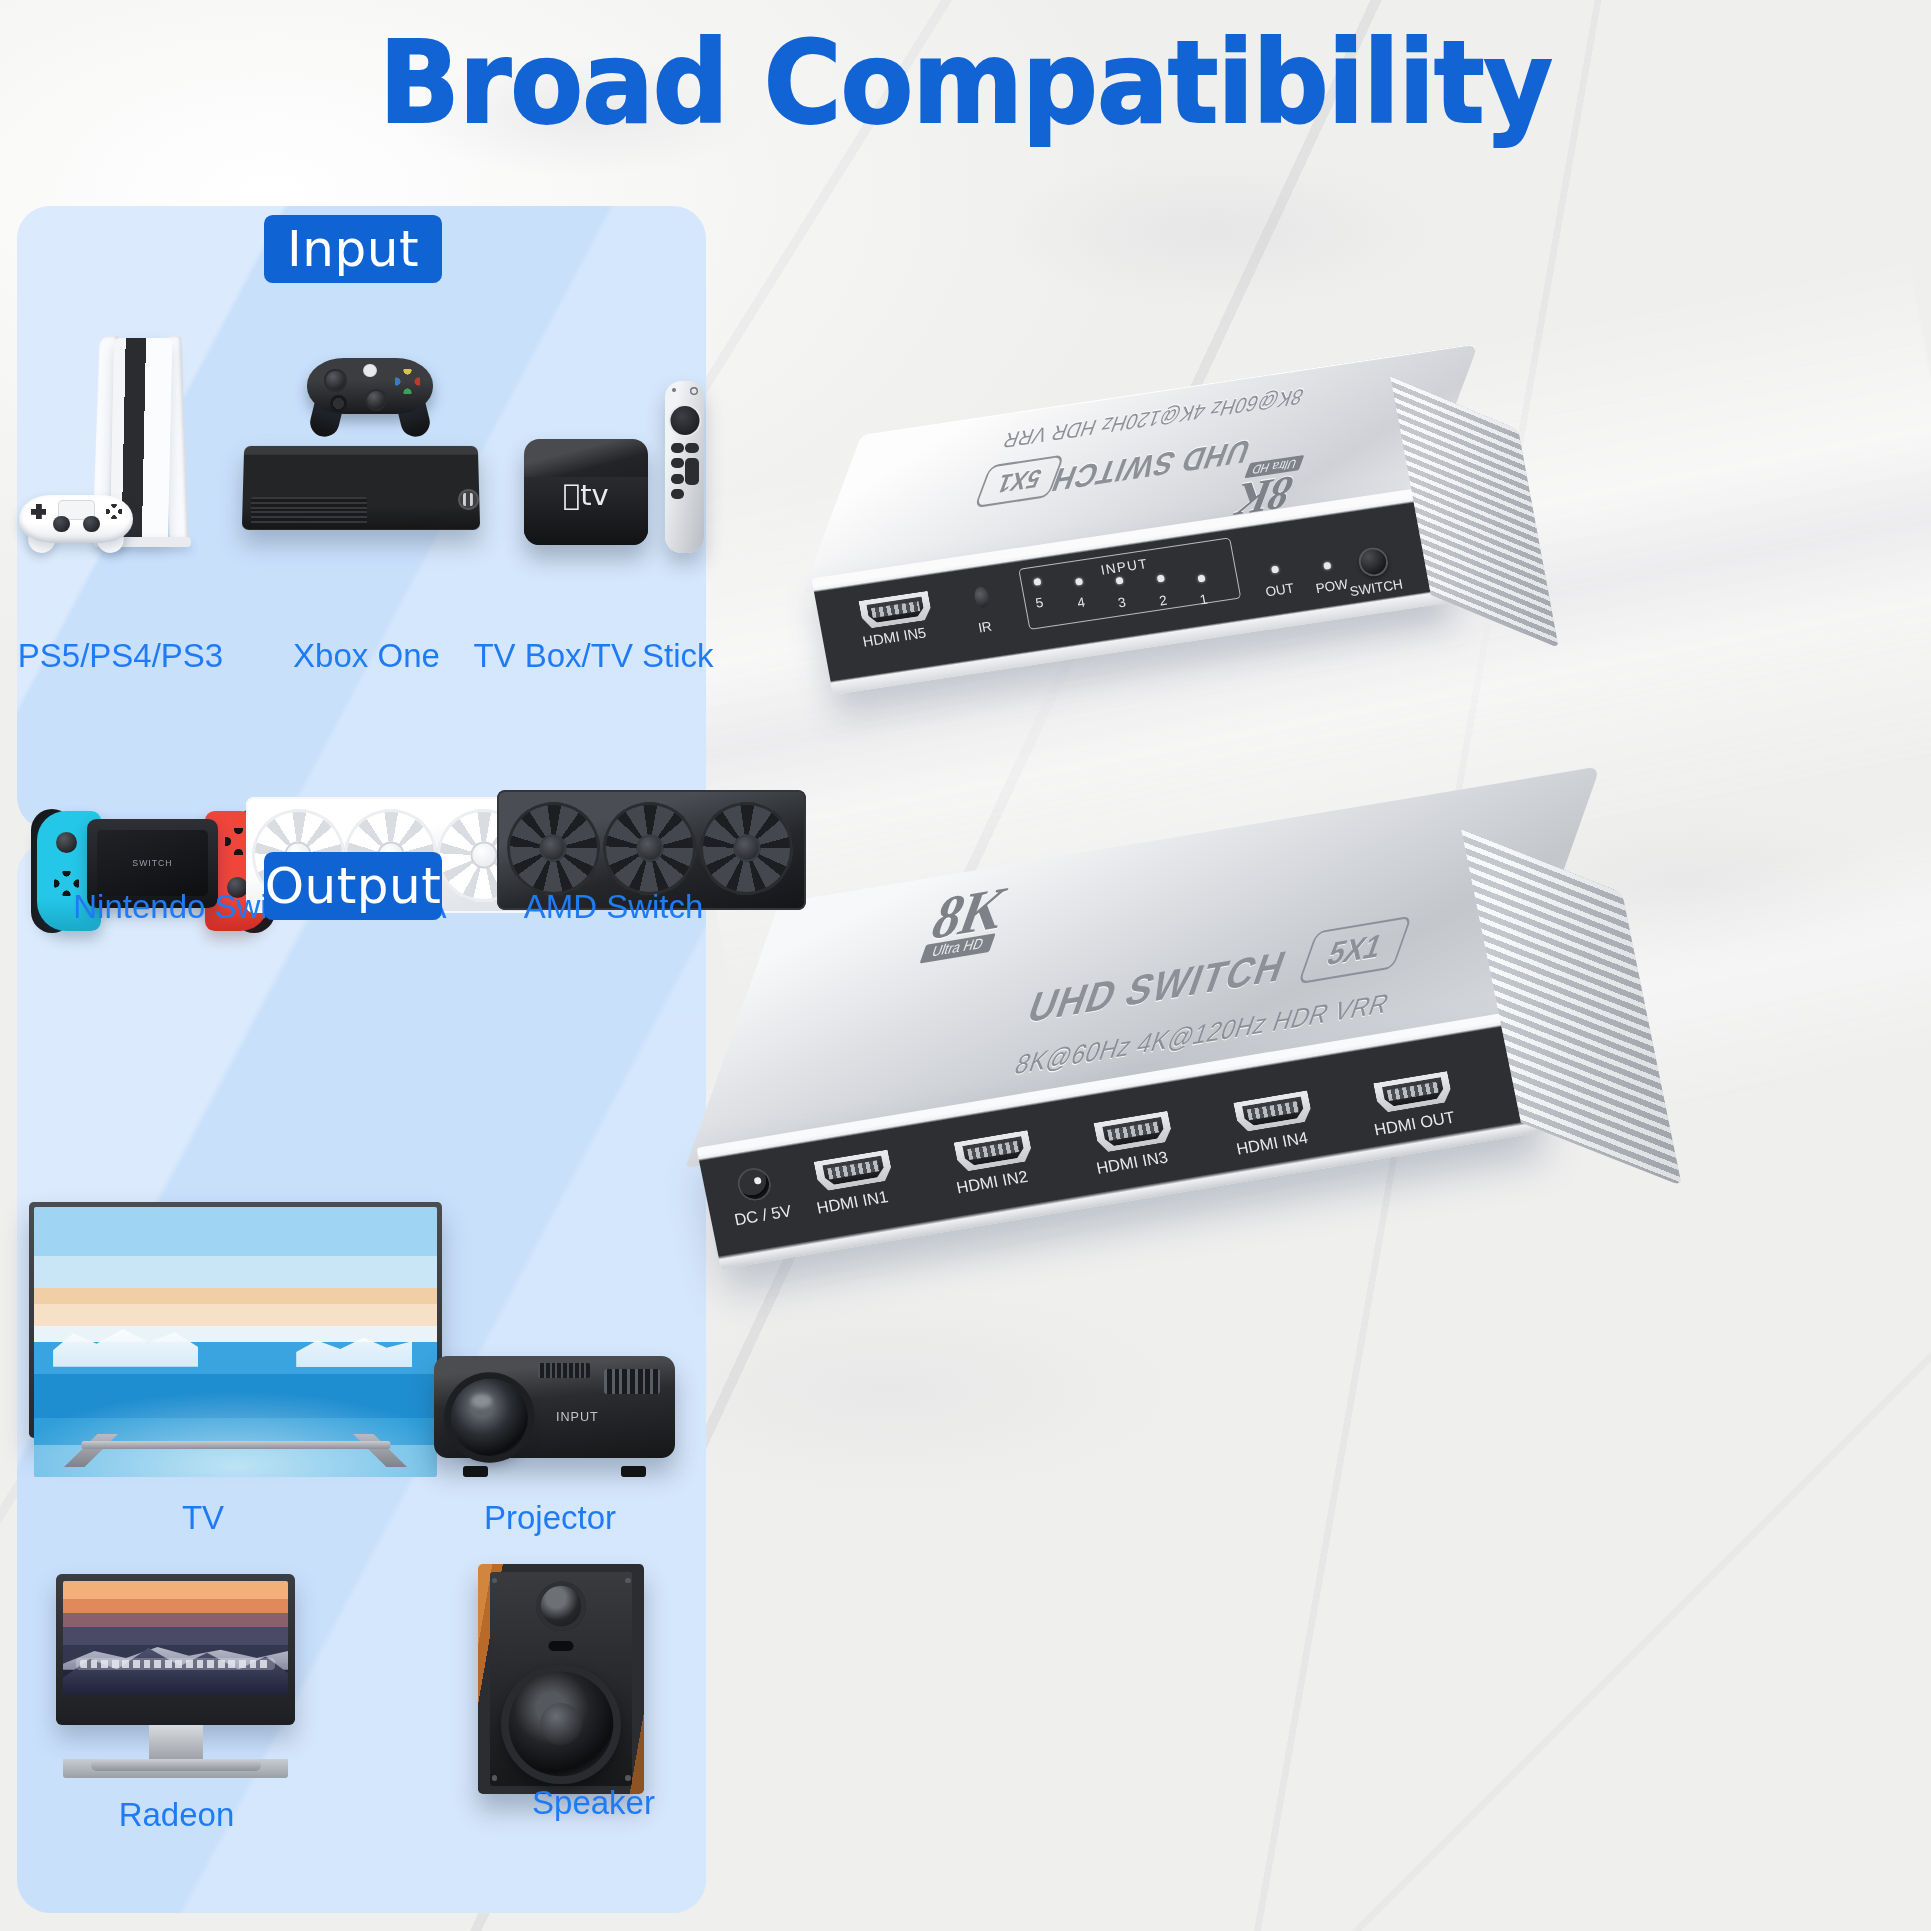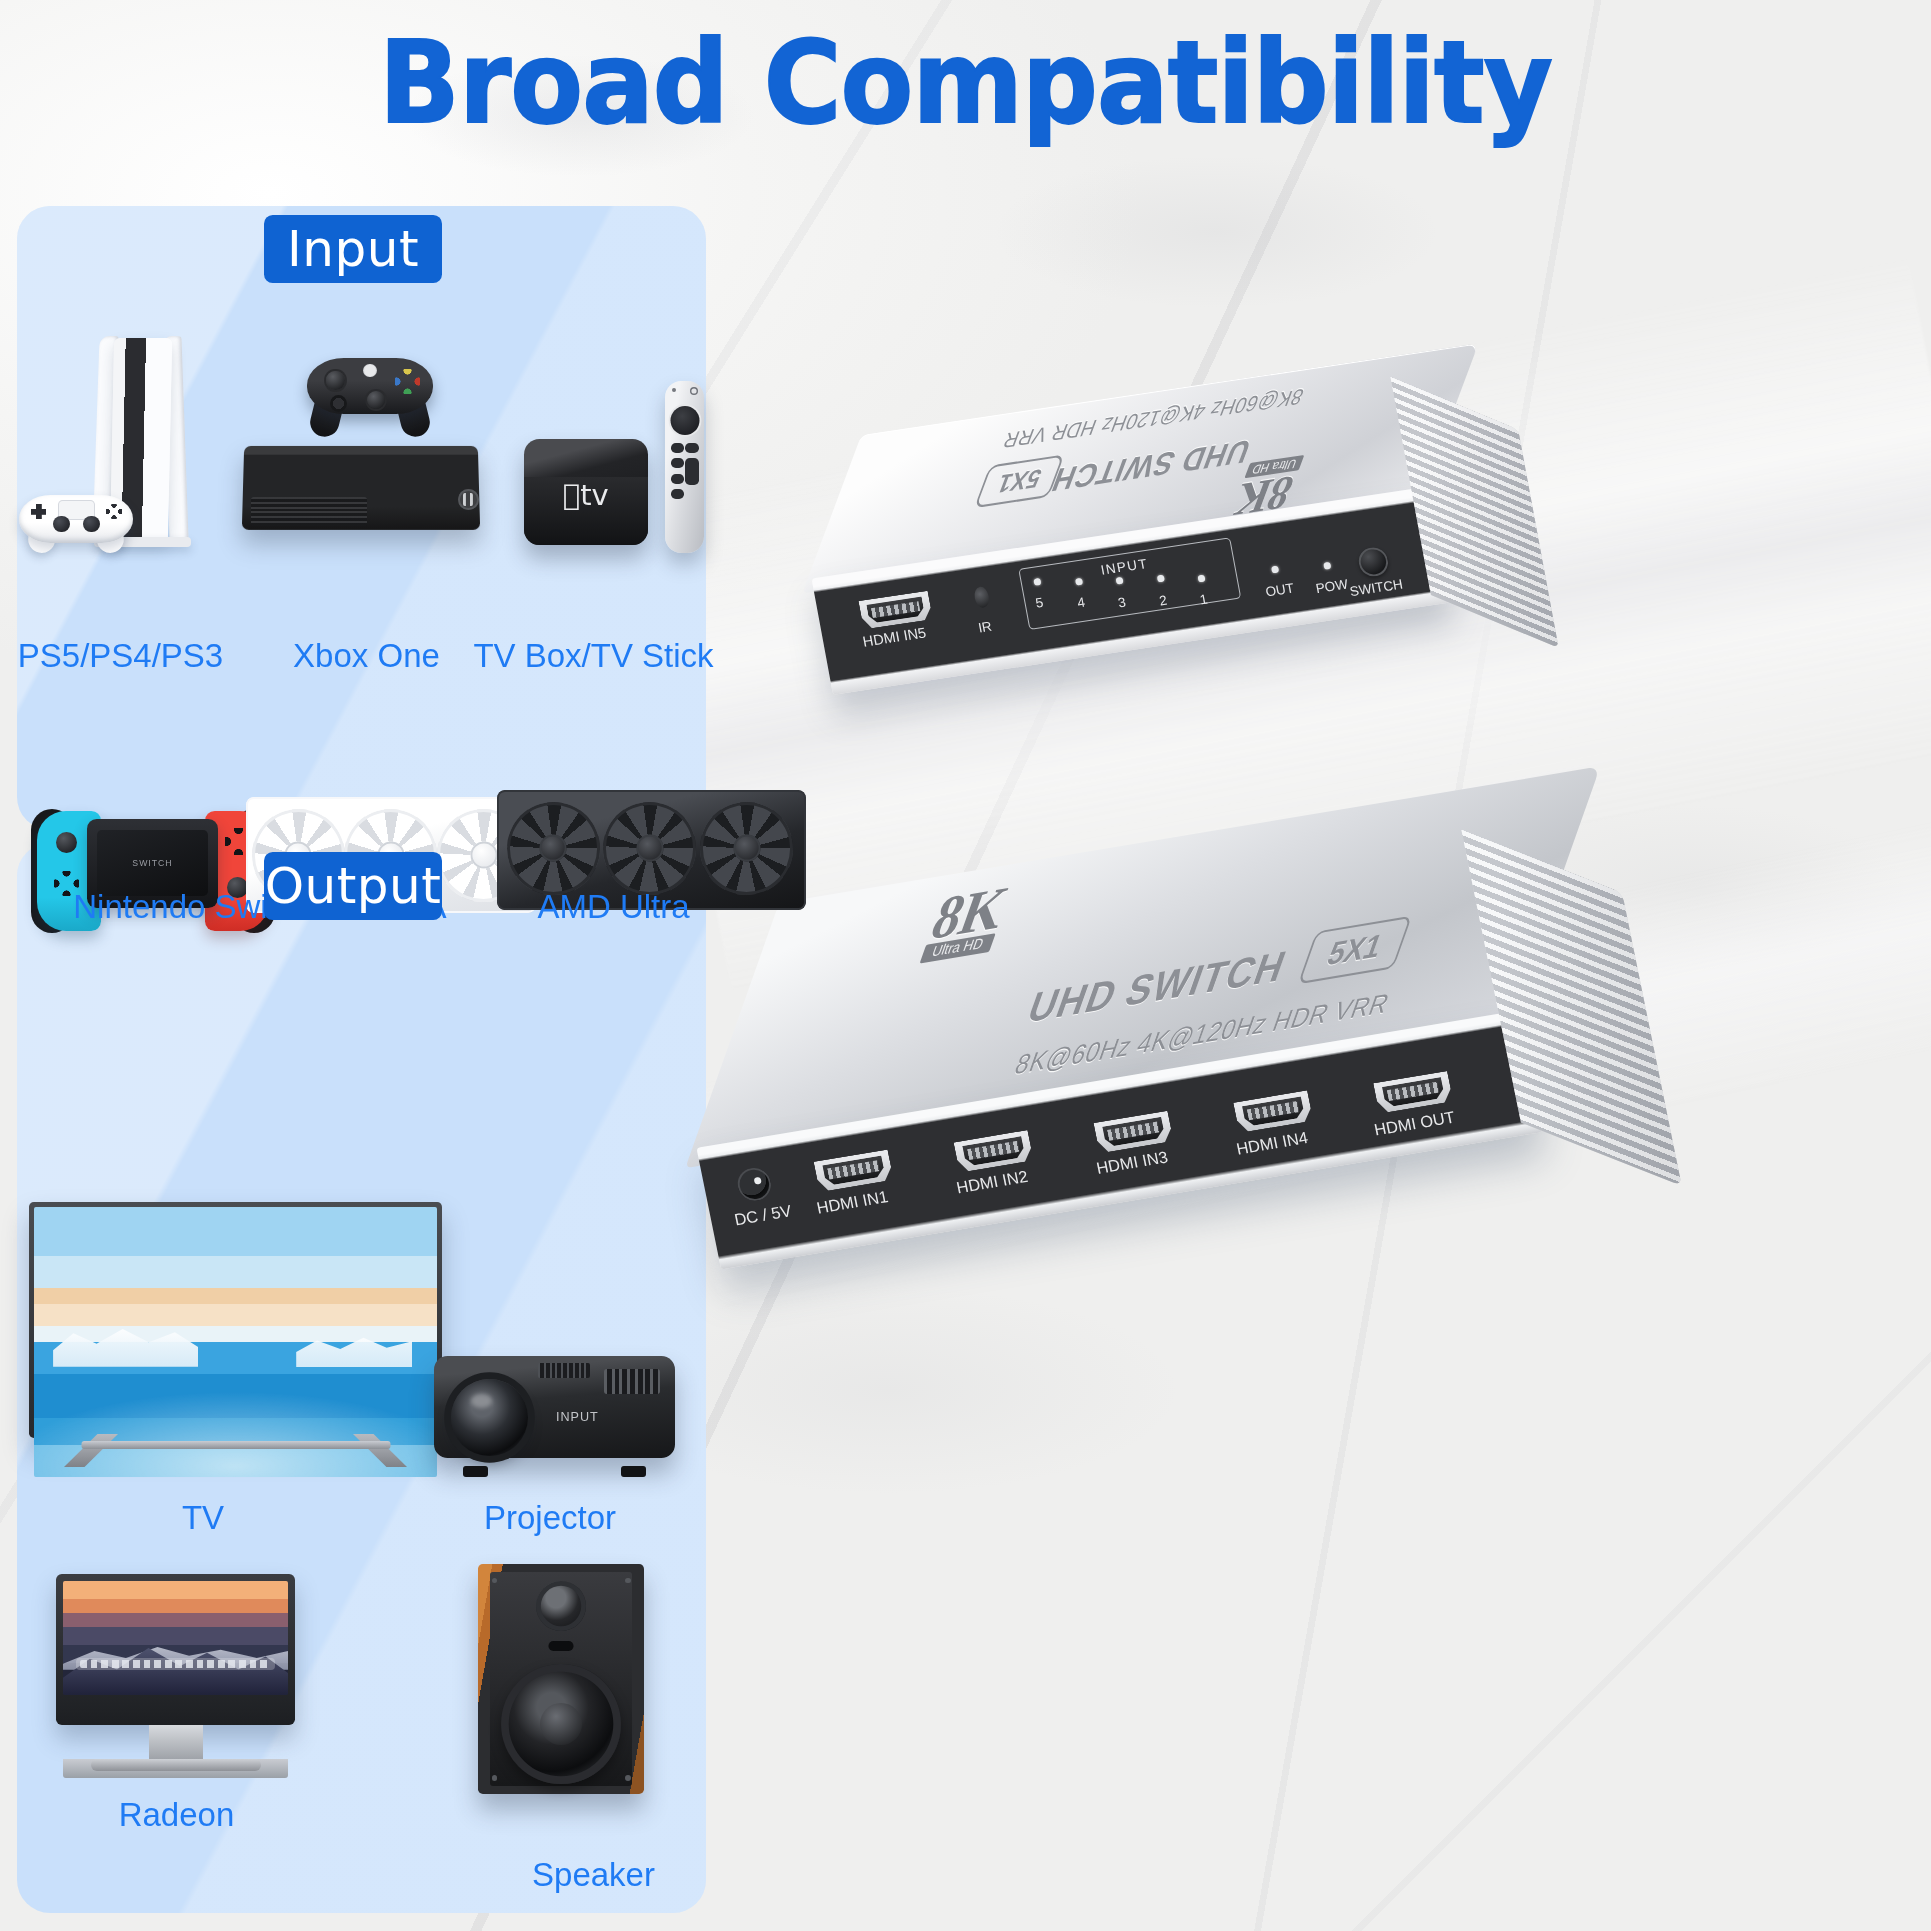--- a/index.html
+++ b/index.html
@@ -506,21 +506,21 @@
       <div class="hub"></div>
     </div>
   <div class="fan f2">
       <div class="hub"></div>
     </div>
   <div class="fan f3">
       <div class="hub"></div>
     </div>
 
 </div>
-<div class="devlabel" style="left:483px;top:888px;width:261px;">AMD Ultra</div>
+<div class="devlabel" style="left:483px;top:888px;width:261px;">AMD Switch</div>
 
 <div class="panel" id="panel-output">
   <div class="panel-sheen"></div>
 </div>
 <div class="badge" id="badge-output">Output</div>
 
 <div class="art tv" style="left:29px;top:1202px;">
   <div class="bez"></div>
   <div class="scr">
     <div class="ice"></div>
@@ -562,21 +562,21 @@
   <div class="cab"></div>
   <div class="baf"></div>
   <div class="scr"></div>
   <div class="scr2"></div>
   <div class="scr3"></div>
   <div class="scr4"></div>
   <div class="tw"></div>
   <div class="port"></div>
   <div class="wf"></div>
 </div>
-<div class="devlabel" style="left:473px;top:1856px;width:241px;">Speaker</div>
+<div class="devlabel" style="left:473px;top:1784px;width:241px;">Speaker</div>
 
 <div class="switchbox" id="unit-top">
   <div class="topface">
 
     <div class="engrave" style="left:158px;top:13.5px;font-size:20px;letter-spacing:0.5px;transform:rotate(180deg);">8K@60Hz 4K@120Hz HDR VRR</div>
     <div class="engrave" style="left:228px;top:54px;font-size:30px;font-weight:700;letter-spacing:1px;transform:rotate(180deg);">UHD SWITCH</div>
     <div class="box5x1" style="left:153px;top:48px;width:73px;height:35px;font-size:24px;font-weight:700;transform:rotate(180deg);">5X1</div>
     <div class="k8" style="left:436px;top:83px;transform:rotate(180deg);">
       <span class="big" style="font-size:44px;">8K</span>
       <span class="uhd" style="font-size:11.6px;">Ultra HD</span>

